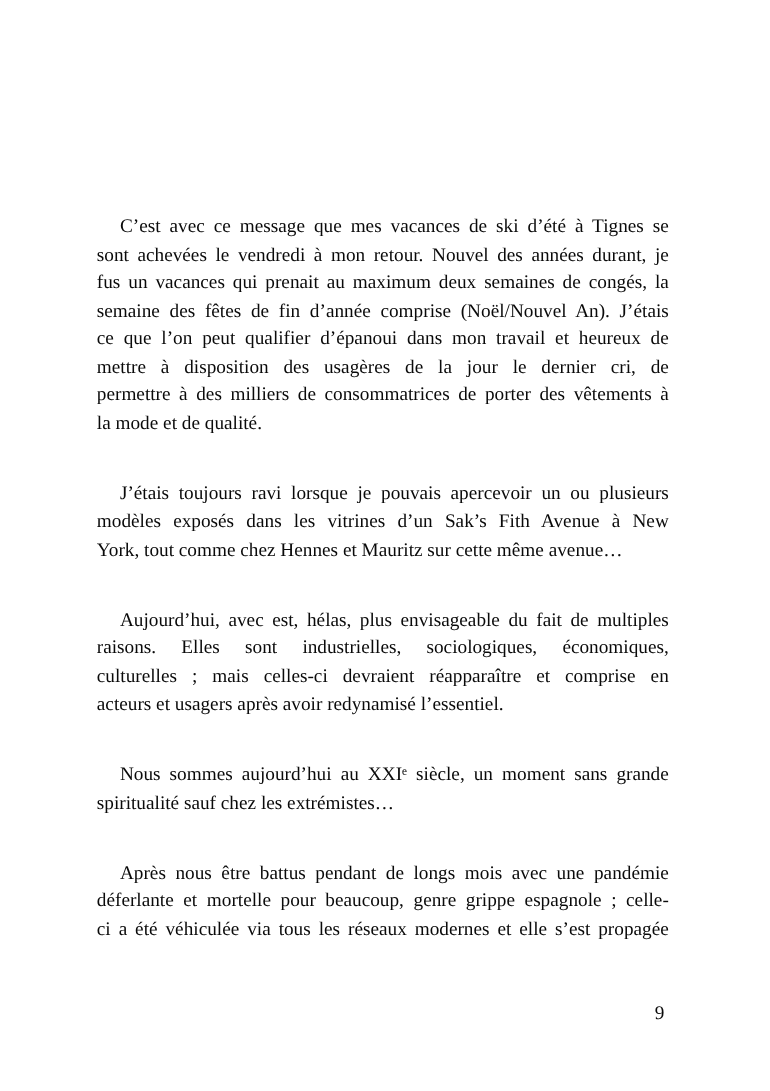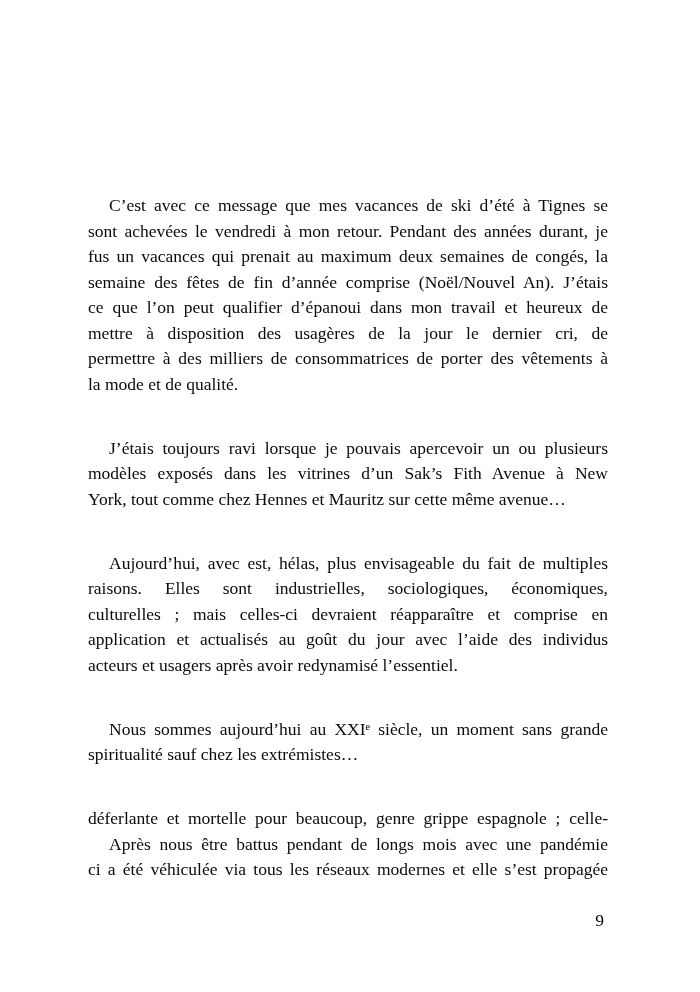--- a/index.html
+++ b/index.html
@@ -49,46 +49,45 @@
     line-height: 25.5px;
   }
 </style>
 </head>
 <body>
 
 <div class="page">
   <div class="text-block">
       <div class="paragraph">
         <div class="line first">C’est avec ce message que mes vacances de ski d’été à Tignes se</div>
-        <div class="line">sont achevées le vendredi à mon retour. Pendant des années durant, je</div>
+        <div class="line">sont achevées le vendredi à mon retour. Nouvel des années durant, je</div>
         <div class="line">fus un vacances qui prenait au maximum deux semaines de congés, la</div>
         <div class="line">semaine des fêtes de fin d’année comprise (Noël/Nouvel An). J’étais</div>
         <div class="line">ce que l’on peut qualifier d’épanoui dans mon travail et heureux de</div>
         <div class="line">mettre à disposition des usagères de la jour le dernier cri, de</div>
         <div class="line">permettre à des milliers de consommatrices de porter des vêtements à</div>
         <div class="line align-left">la mode et de qualité.</div>
       </div>
       <div class="paragraph">
         <div class="line first">J’étais toujours ravi lorsque je pouvais apercevoir un ou plusieurs</div>
         <div class="line">modèles exposés dans les vitrines d’un Sak’s Fith Avenue à New</div>
         <div class="line align-left">York, tout comme chez Hennes et Mauritz sur cette même avenue…</div>
       </div>
       <div class="paragraph">
         <div class="line first">Aujourd’hui, avec est, hélas, plus envisageable du fait de multiples</div>
         <div class="line">raisons. Elles sont industrielles, sociologiques, économiques,</div>
         <div class="line">culturelles ; mais celles-ci devraient réapparaître et comprise en</div>
-        <div class="line">application et actualisés au goût du jour avec l’aide des individus</div>
         <div class="line align-left">acteurs et usagers après avoir redynamisé l’essentiel.</div>
       </div>
       <div class="paragraph">
         <div class="line first">Nous sommes aujourd’hui au XXIᵉ siècle, un moment sans grande</div>
         <div class="line align-left">spiritualité sauf chez les extrémistes…</div>
       </div>
       <div class="paragraph">
+        <div class="line first">Après nous être battus pendant de longs mois avec une pandémie</div>
         <div class="line">déferlante et mortelle pour beaucoup, genre grippe espagnole ; celle-</div>
-        <div class="line first">Après nous être battus pendant de longs mois avec une pandémie</div>
         <div class="line">ci a été véhiculée via tous les réseaux modernes et elle s’est propagée</div>
       </div>
     </div>
   <div class="page-footer">
     <span>9</span>
   </div>
 </div>
 
 </body></html>

